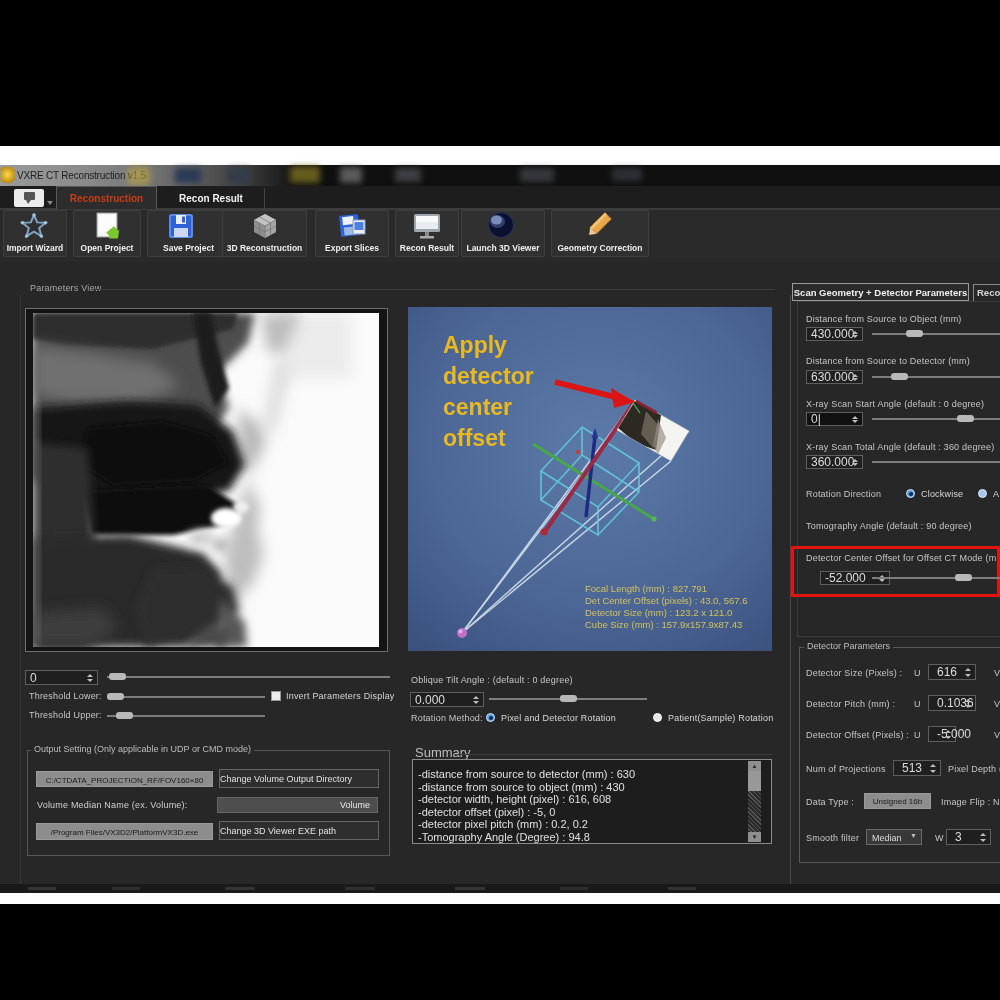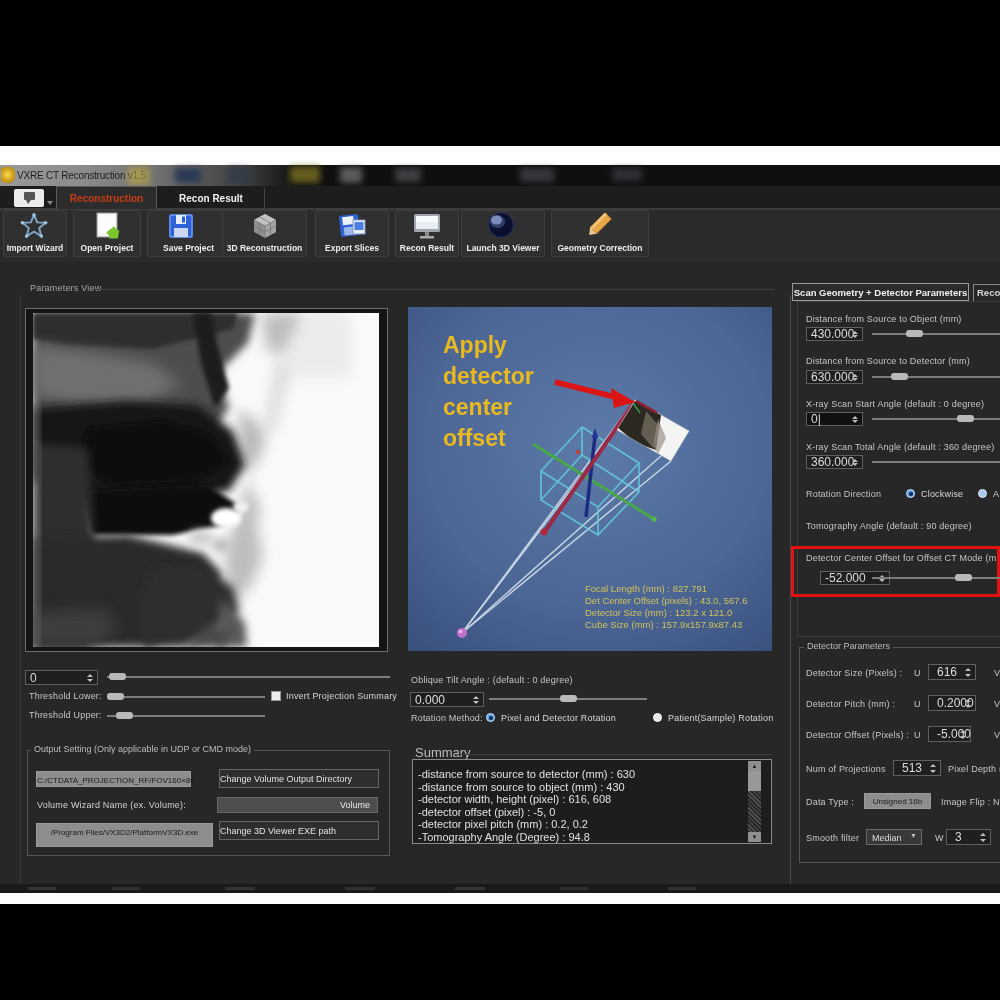--- a/index.html
+++ b/index.html
@@ -270,42 +270,42 @@
       </div>
 <div class="track" style="left:107px;top:676px;width:283px">
         <div class="knob" style="left:2px"></div>
       </div>
 
 <div class="lbl" style="left:29px;top:691px">Threshold Lower:</div>
 <div class="track" style="left:107px;top:696px;width:158px">
         <div class="knob" style="left:0"></div>
       </div>
 <div class="abs" style="left:271px;top:691px;width:10px;height:10px;background:#ececec;border:1px solid #999"></div>
-<div class="lbl" style="left:286px;top:691px;color:#d5d5d5">Invert Projection Summary</div>
+<div class="lbl" style="left:286px;top:691px;color:#d5d5d5">Invert Parameters Display</div>
 
 <div class="lbl" style="left:29px;top:710px">Threshold Upper:</div>
 <div class="track" style="left:107px;top:715px;width:158px">
         <div class="knob" style="left:9px"></div>
       </div>
 
 <div class="gbox" style="left:27px;top:750px;width:363px;height:106px"></div>
 <div class="abs" style="left:31px;top:744px;color:#bcbcbc;font-size:9px;background:#272727;padding:0 3px;white-space:nowrap">Output Setting (Only applicable in UDP or CMD mode)</div>
 
-<div class="hbtn" style="left:36px;top:771px;width:155px;height:16px">
+<div class="hbtn" style="left:36px;top:771px;width:177px;height:16px">
         <b style="position:absolute;left:0;right:0;top:3.5px;font-weight:normal;font-style:normal">C:/CTDATA_PROJECTION_RF/FOV160×80</b>
       </div>
 <div class="btn" style="left:219px;top:769px;width:160px;height:19px;font-size:9px">
         <i>Change Volume Output Directory</i>
       </div>
 
-<div class="lbl" style="left:37px;top:800px;color:#d0d0d0">Volume Wizard Name (ex. Volume):</div>
+<div class="lbl" style="left:37px;top:800px;color:#d0d0d0">Volume Median Name (ex. Volume):</div>
 <div class="abs" style="left:217px;top:797px;width:161px;height:16px;background:#4e4e4e;border:1px solid #666"></div>
 <div class="abs" style="left:217px;top:800px;width:153px;text-align:right;color:#e8e8e8;font-size:9px">Volume</div>
 
-<div class="hbtn" style="left:36px;top:823px;width:177px;height:24px">
+<div class="hbtn" style="left:36px;top:823px;width:177px;height:17px">
         <b style="position:absolute;left:0;right:0;top:3.5px;font-weight:normal">/Program Files/VX3D2/PlatformVX3D.exe</b>
       </div>
 <div class="btn" style="left:219px;top:821px;width:160px;height:19px;font-size:9px">
         <i>Change 3D Viewer EXE path</i>
       </div>
 </div>
 <div id="midbottom">
 <div class="lbl" style="left:411px;top:675px">Oblique Tilt Angle : (default : 0 degree)</div>
 <div class="spin" style="left:410px;top:692px;width:74px;height:15px">
         <span>0.000</span>
@@ -398,28 +398,28 @@
 <div class="lbl" style="left:914px;top:668px">U</div>
 <div class="spin" style="left:928px;top:664px;width:48px;height:16px">
         <span style="left:8px">616</span>
         <div class="ud"></div>
       </div>
 <div class="lbl" style="left:994px;top:668px">V</div>
 
 <div class="lbl" style="left:806px;top:699px">Detector Pitch (mm) :</div>
 <div class="lbl" style="left:914px;top:699px">U</div>
 <div class="spin" style="left:928px;top:695px;width:48px;height:16px">
-        <span style="left:8px">0.2000</span>
+        <span style="left:8px">0.1036</span>
         <div class="ud"></div>
       </div>
 <div class="lbl" style="left:994px;top:699px">V</div>
 
 <div class="lbl" style="left:806px;top:730px">Detector Offset (Pixels) :</div>
 <div class="lbl" style="left:914px;top:730px">U</div>
-<div class="spin" style="left:928px;top:726px;width:43px;height:16px">
+<div class="spin" style="left:928px;top:726px;width:28px;height:16px">
         <span style="left:8px">-5.000</span>
         <div class="ud"></div>
       </div>
 <div class="lbl" style="left:994px;top:730px">V</div>
 
 <div class="lbl" style="left:806px;top:764px">Num of Projections</div>
 <div class="spin" style="left:893px;top:760px;width:48px;height:16px">
         <span style="left:8px">513</span>
         <div class="ud"></div>
       </div>

